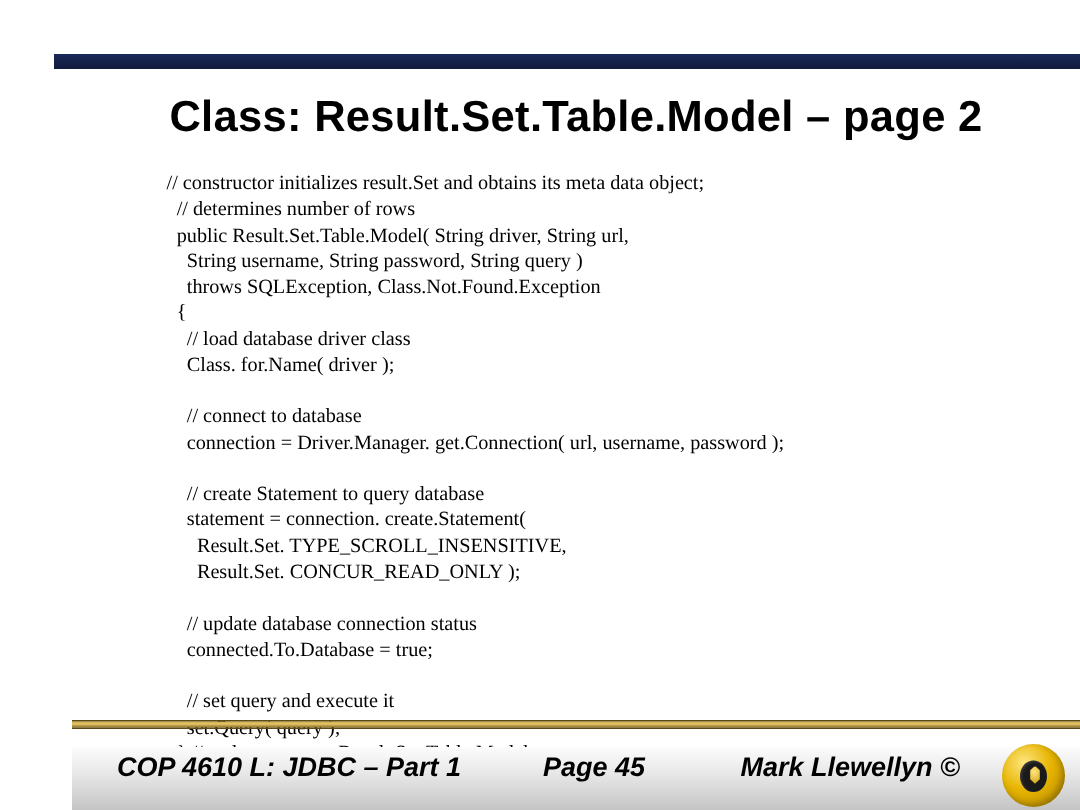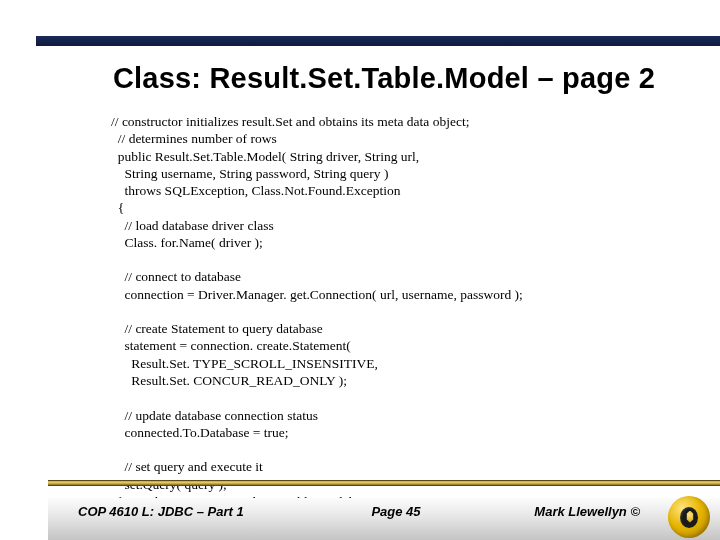--- a/index.html
+++ b/index.html
@@ -46,21 +46,21 @@
     border-bottom: 1px solid #5a4a15;
   }
   .footer {
     background: linear-gradient(to bottom, #fcfcfc 0%, #e6e6e6 45%, #c4c4c4 100%);
     height: 42px;
     display: flex;
     align-items: center;
     justify-content: space-between;
     padding: 0 18px 16px 18px;
     font-family: Arial, Helvetica, sans-serif;
-    font-size: 13px;
+    font-size: 18px;
     font-style: italic;
     font-weight: bold;
     color: #000;
     position: relative;
   }
   .footer-left { flex: 1; text-align: left; }
   .footer-center { flex: 0 0 auto; position: absolute; left: 50%; transform: translateX(-50%); }
   .footer-right { flex: 1; text-align: right; padding-right: 50px; }
   .logo {
     position: absolute;

